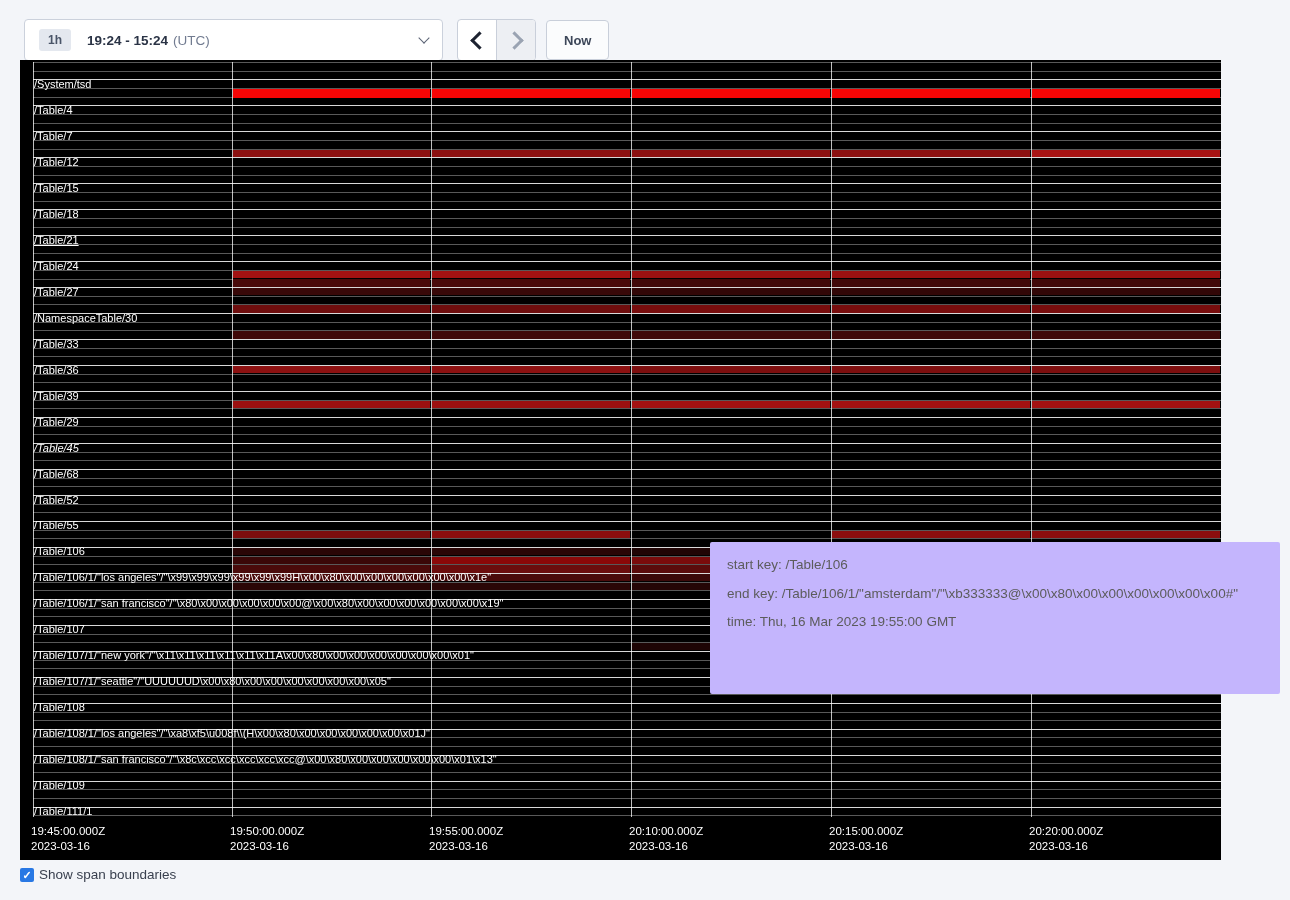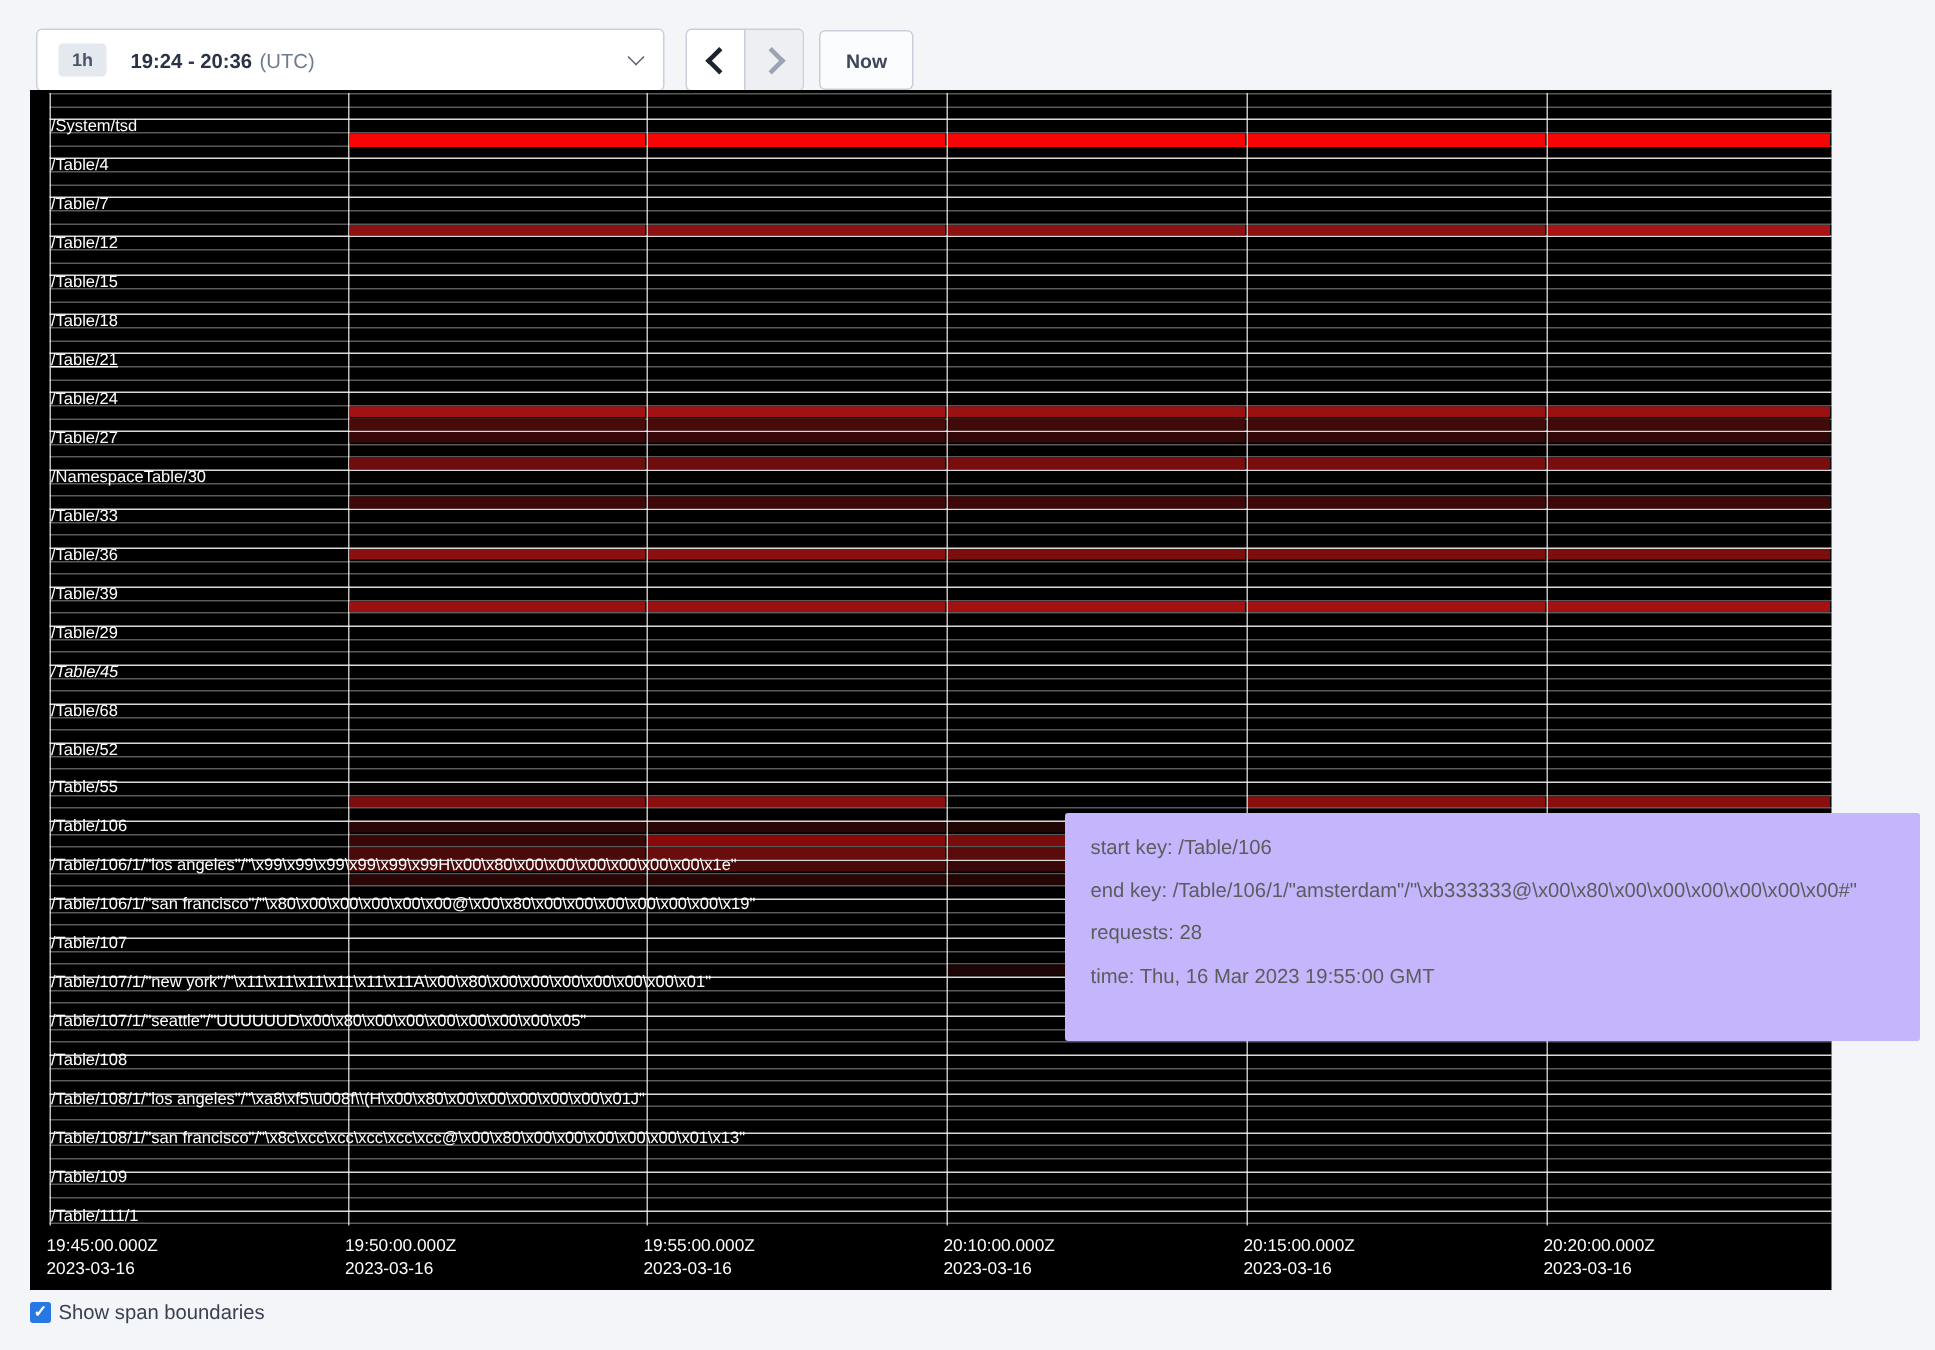--- a/index.html
+++ b/index.html
@@ -42,40 +42,39 @@
   .cbox{width:14px;height:14px;background:#2878e4;border-radius:2px;color:#fff;font-size:11px;
     line-height:14px;text-align:center;cursor:pointer;font-weight:bold;}
   .cb-label{font-size:13.5px;color:#39404f;margin-left:5px;}
 </style>
 </head>
 <body>
 
 <div class="toolbar">
   <div class="time-sel">
     <span class="badge-1h">1h</span>
-    <span class="range-text">19:24 - 20:36</span>
+    <span class="range-text">19:24 - 15:24</span>
     <span class="range-zone">(UTC)</span>
     <span class="chev"></span>
   </div>
   <div class="nav">
     <div class="nav-btn prev">
       <span class="arr left"></span>
     </div>
     <div class="nav-btn next">
       <span class="arr right"></span>
     </div>
   </div>
   <div class="now-btn">Now</div>
 </div>
 
 <div id="kv">
   <div class="tooltip">
     <div>start key: /Table/106</div>
     <div>end key: /Table/106/1/"amsterdam"/"\xb333333@\x00\x80\x00\x00\x00\x00\x00\x00#"</div>
-    <div>requests: 28</div>
     <div>time: Thu, 16 Mar 2023 19:55:00 GMT</div>
   </div>
 <div class="hline" style="top: 2px; left: 13px; width: 1188px; background: rgba(255, 255, 255, 0.35);"></div>
     <div class="hline" style="top: 10.66px; left: 13px; width: 1188px; background: rgba(255, 255, 255, 0.35);"></div>
     <div class="hline" style="top: 19.32px; left: 13px; width: 1188px; background: rgba(255, 255, 255, 0.85);"></div>
     <div class="hline" style="top: 27.98px; left: 13px; width: 1188px; background: rgba(255, 255, 255, 0.35);"></div>
     <div class="hline" style="top: 36.64px; left: 13px; width: 1188px; background: rgba(255, 255, 255, 0.35);"></div>
     <div class="hline" style="top: 45.3px; left: 13px; width: 1188px; background: rgba(255, 255, 255, 0.85);"></div>
     <div class="hline" style="top: 53.96px; left: 13px; width: 1188px; background: rgba(255, 255, 255, 0.35);"></div>
     <div class="hline" style="top: 62.62px; left: 13px; width: 1188px; background: rgba(255, 255, 255, 0.35);"></div>

